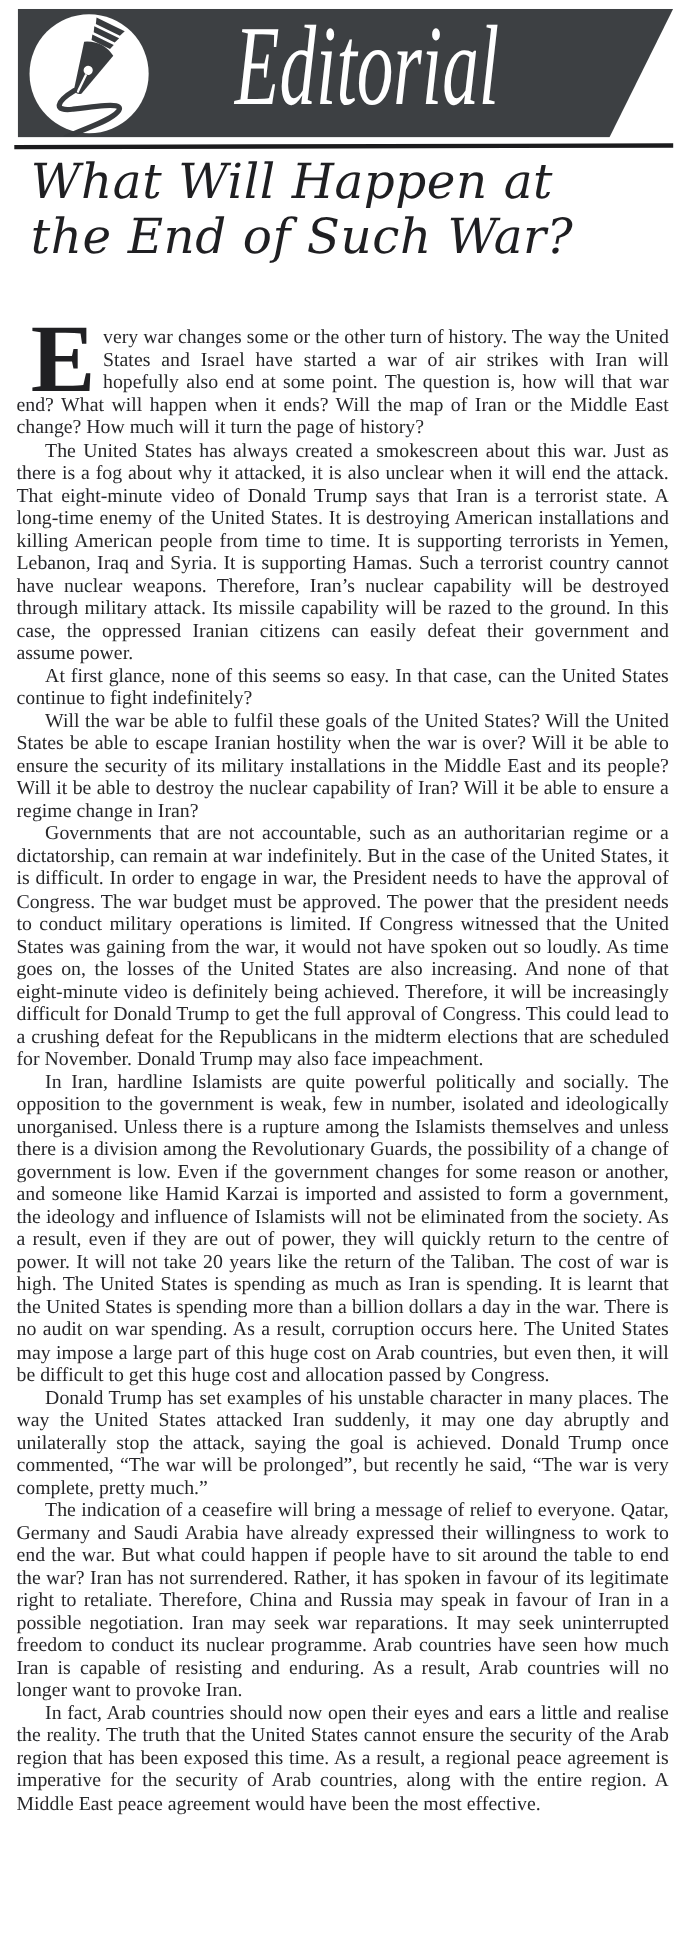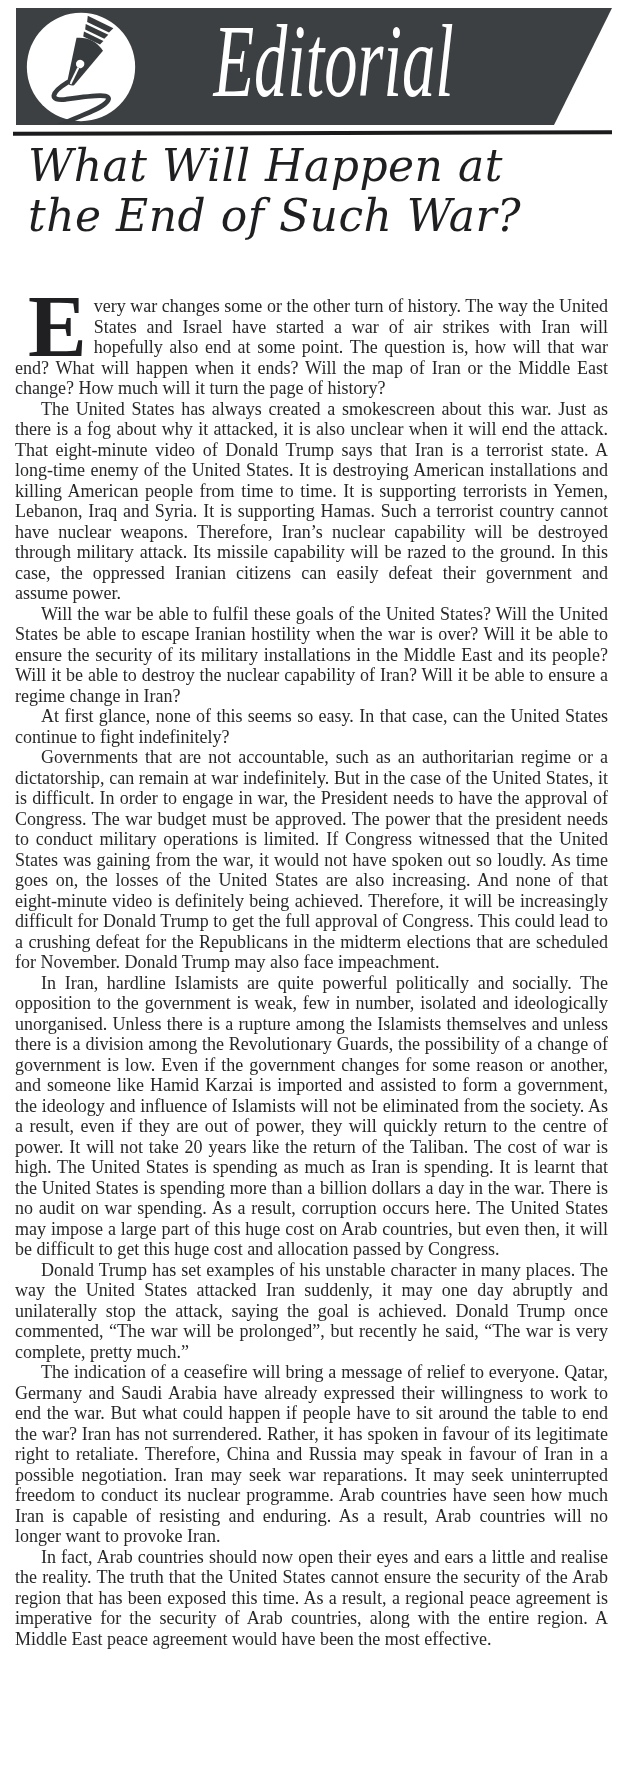--- a/index.html
+++ b/index.html
@@ -65,22 +65,22 @@
 
   <h1 class="headline">
     <span>What Will Happen at</span>
     <span>the End of Such War?</span>
   </h1>
 
   <div class="body">
     <p class="lead"><span class="dropcap">E</span><span>very war changes some or the other turn of history. The way the United States and Israel have started a war of air strikes with Iran will hopefully also end at some point. The question is, how will that war end? What will happen when it ends? Will the map of Iran or the Middle East change? How much will it turn the page of history?</span></p>
 
       <p>The United States has always created a smokescreen about this war. Just as there is a fog about why it attacked, it is also unclear when it will end the attack. That eight-minute video of Donald Trump says that Iran is a terrorist state. A long-time enemy of the United States. It is destroying American installations and killing American people from time to time. It is supporting terrorists in Yemen, Lebanon, Iraq and Syria. It is supporting Hamas. Such a terrorist country cannot have nuclear weapons. Therefore, Iran’s nuclear capability will be destroyed through military attack. Its missile capability will be razed to the ground. In this case, the oppressed Iranian citizens can easily defeat their government and assume power.</p>
+      <p>At first glance, none of this seems so easy. In that case, can the United States continue to fight indefinitely?</p>
       <p>Will the war be able to fulfil these goals of the United States? Will the United States be able to escape Iranian hostility when the war is over? Will it be able to ensure the security of its military installations in the Middle East and its people? Will it be able to destroy the nuclear capability of Iran? Will it be able to ensure a regime change in Iran?</p>
-      <p>At first glance, none of this seems so easy. In that case, can the United States continue to fight indefinitely?</p>
       <p>Governments that are not accountable, such as an authoritarian regime or a dictatorship, can remain at war indefinitely. But in the case of the United States, it is difficult. In order to engage in war, the President needs to have the approval of Congress. The war budget must be approved. The power that the president needs to conduct military operations is limited. If Congress witnessed that the United States was gaining from the war, it would not have spoken out so loudly. As time goes on, the losses of the United States are also increasing. And none of that eight-minute video is definitely being achieved. Therefore, it will be increasingly difficult for Donald Trump to get the full approval of Congress. This could lead to a crushing defeat for the Republicans in the midterm elections that are scheduled for November. Donald Trump may also face impeachment.</p>
       <p>In Iran, hardline Islamists are quite powerful politically and socially. The opposition to the government is weak, few in number, isolated and ideologically unorganised. Unless there is a rupture among the Islamists themselves and unless there is a division among the Revolutionary Guards, the possibility of a change of government is low. Even if the government changes for some reason or another, and someone like Hamid Karzai is imported and assisted to form a government, the ideology and influence of Islamists will not be eliminated from the society. As a result, even if they are out of power, they will quickly return to the centre of power. It will not take 20 years like the return of the Taliban. The cost of war is high. The United States is spending as much as Iran is spending. It is learnt that the United States is spending more than a billion dollars a day in the war. There is no audit on war spending. As a result, corruption occurs here. The United States may impose a large part of this huge cost on Arab countries, but even then, it will be difficult to get this huge cost and allocation passed by Congress.</p>
       <p>Donald Trump has set examples of his unstable character in many places. The way the United States attacked Iran suddenly, it may one day abruptly and unilaterally stop the attack, saying the goal is achieved. Donald Trump once commented, “The war will be prolonged”, but recently he said, “The war is very complete, pretty much.”</p>
       <p>The indication of a ceasefire will bring a message of relief to everyone. Qatar, Germany and Saudi Arabia have already expressed their willingness to work to end the war. But what could happen if people have to sit around the table to end the war? Iran has not surrendered. Rather, it has spoken in favour of its legitimate right to retaliate. Therefore, China and Russia may speak in favour of Iran in a possible negotiation. Iran may seek war reparations. It may seek uninterrupted freedom to conduct its nuclear programme. Arab countries have seen how much Iran is capable of resisting and enduring. As a result, Arab countries will no longer want to provoke Iran.</p>
       <p>In fact, Arab countries should now open their eyes and ears a little and realise the reality. The truth that the United States cannot ensure the security of the Arab region that has been exposed this time. As a result, a regional peace agreement is imperative for the security of Arab countries, along with the entire region. A Middle East peace agreement would have been the most effective.</p>
     </div>
 
 </div>
 
 </body></html>

